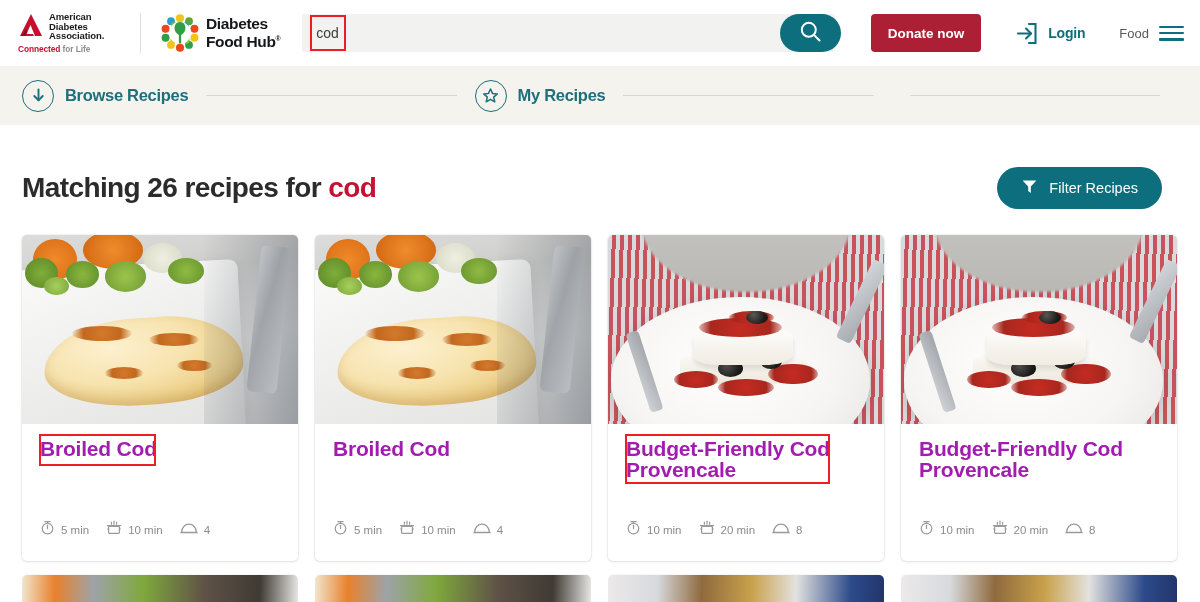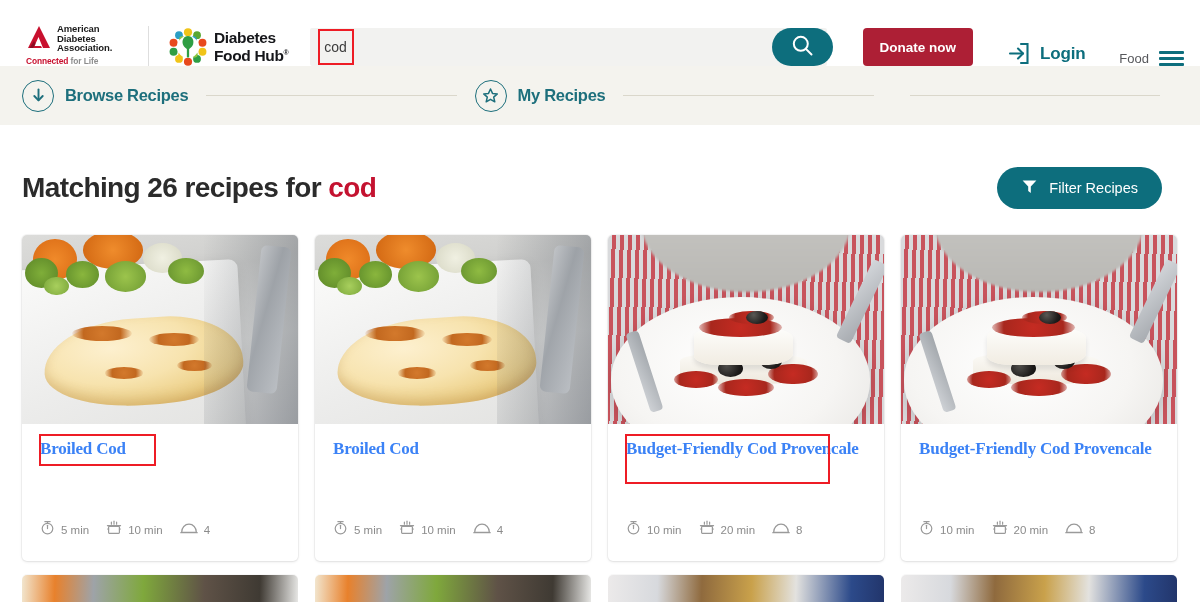--- a/index.html
+++ b/index.html
@@ -10,23 +10,23 @@
     overflow: hidden;
     background: #ffffff;
     font-family: "Liberation Sans", sans-serif;
     -webkit-font-smoothing: antialiased;
   }
 
   
   .header {
     height: 66px;
     display: flex;
-    align-items: flex-end;
+    align-items: center;
     background: #ffffff;
-    padding: 0 16px 0 26px;
+    padding: 0 16px 0 18px;
     position: relative;
   }
 
   .ada-logo { display: flex; flex-direction: column; justify-content: center; width: 108px; }
   .ada-top { display: flex; align-items: flex-start; }
   .ada-mark { width: 26px; height: 26px; margin-right: 5px; flex: none; }
   .ada-words {
     font-size: 9.5px; line-height: 9.6px; font-weight: bold;
     color: #1a1a1a; letter-spacing: -0.1px;
   }
@@ -68,21 +68,21 @@
   }
 
   .donate-btn {
     background: #ad1f35; color: #fff; border: none; border-radius: 4px;
     height: 38px; padding: 0 17px; font-size: 13.5px; font-weight: bold;
     cursor: pointer; margin-left: 20px; font-family: "Liberation Sans", sans-serif;
     white-space: nowrap;
   }
   .login-link {
     display: flex; align-items: center; margin-left: 34px; cursor: pointer;
-    color: #0d6e7d; font-size: 17px; font-weight: bold; letter-spacing: -0.2px;
+    color: #0d6e7d; font-size: 14px; font-weight: bold; letter-spacing: -0.2px;
   }
   .login-link .ic { margin-right: 8px; display: flex; }
   .menu-block { display: flex; align-items: center; margin-left: 34px; cursor: pointer; }
   .menu-label { font-size: 13px; color: #57585c; margin-right: 10px; }
   .burger { display: flex; flex-direction: column; justify-content: space-between; width: 25px; height: 15px; }
   .burger i { display: block; height: 2.6px; background: #0d6e7d; border-radius: 1px; }
 
   
   .navstrip {
     height: 59px; background: #f4f3ee;
@@ -125,22 +125,22 @@
   }
   .card {
     background: #fff; border-radius: 5px;
     box-shadow: 0 1px 3px rgba(0,0,0,0.10), 0 0 0 1px rgba(0,0,0,0.035);
     overflow: hidden; cursor: pointer; position: relative;
     height: 326px;
   }
   .card-img { height: 189px; width: 100%; position: relative; overflow: hidden; }
   .card-body { padding: 14px 18px 0 18px; position: relative; height: 137px; }
   .card-title {
-    font-size: 17px; font-weight: bold; color: #3b82f6;
-    line-height: 21px; letter-spacing: -0.2px; font-family: Liberation Serif, serif;
+    font-size: 21px; font-weight: bold; color: #a21caf;
+    line-height: 21px; letter-spacing: -0.2px;
   }
   .annot-title {
     position: absolute; border: 2px solid #ee1c25; pointer-events: none;
     left: 17px; top: 10px;
   }
   .card-meta {
     position: absolute; bottom: 22px; left: 18px; right: 18px;
     display: flex; align-items: center;
   }
   .meta-item { display: flex; align-items: center; margin-right: 17px; }

